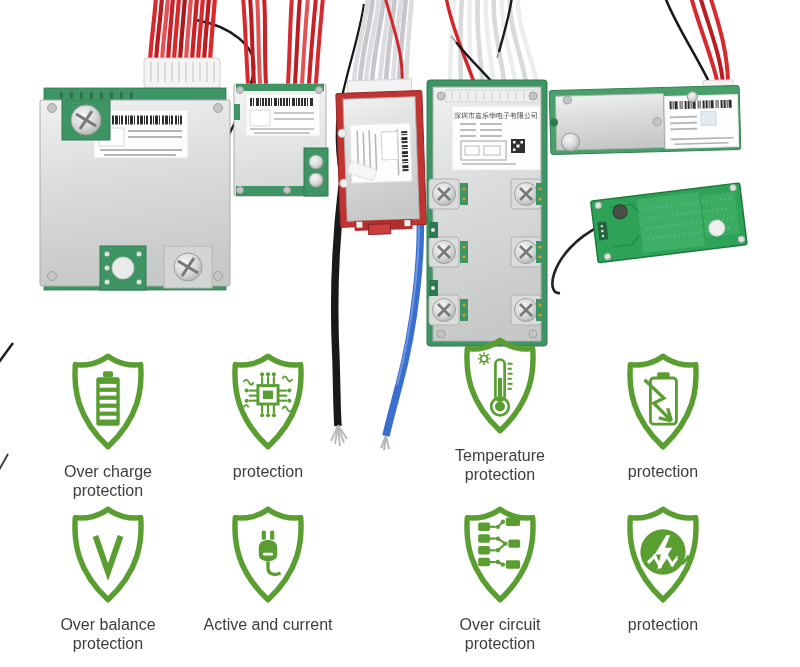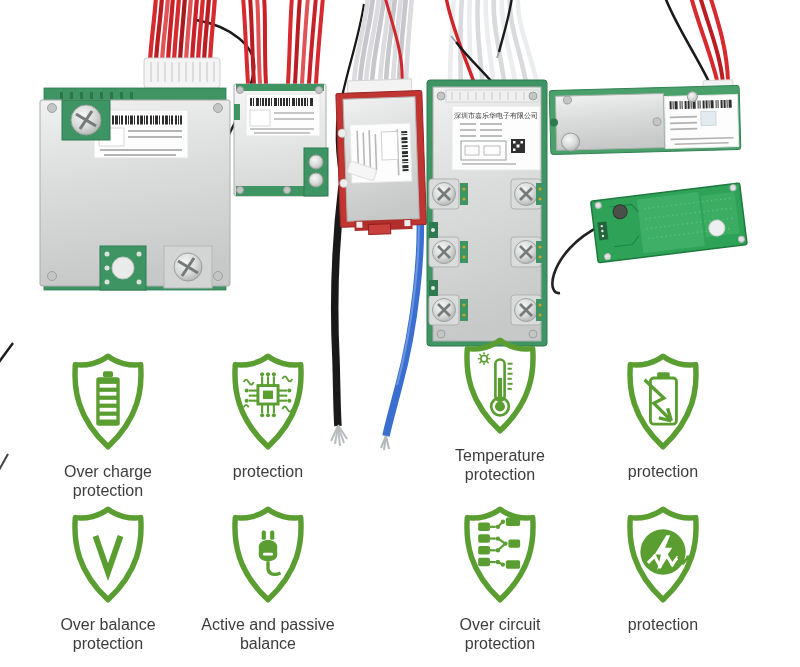--- a/index.html
+++ b/index.html
@@ -524,22 +524,21 @@
   <div class="feature" style="left:186px;top:505px">
     <svg width="84" height="99" viewBox="0 0 100 118">
       <path class="sh" d="M50 5 C60 13 76 17 89 15 C91 44 87 78 50 113 C13 78 9 44 11 15 C24 17 40 13 50 5 Z"></path>
       <path class="gf" d="M39 59 L39 50 C39 39 61 39 61 50 L61 59 C61 64.5 56 67 50 67 C44 67 39 64.5 39 59 Z"></path>
       <rect class="wf" x="44" y="57" width="12" height="3.2" rx="1.6"></rect>
       <rect class="gf" x="42.5" y="30.5" width="5" height="11" rx="2"></rect>
       <rect class="gf" x="52.5" y="30.5" width="5" height="11" rx="2"></rect>
       <path class="gs" d="M50 67 L50 75 C50 81.5 55 83.5 61 82.5 L65 81" stroke-width="4"></path>
     </svg>
     <div class="caption">
-      <span>Active and passive</span>
-        <span>balance</span>
+      <span>Active and current</span>
     </div>
   </div>
 
   <div class="feature" style="left:418px;top:505px">
     <svg width="84" height="99" viewBox="0 0 100 118">
       <path class="sh" d="M50 5 C60 13 76 17 89 15 C91 44 87 78 50 113 C13 78 9 44 11 15 C24 17 40 13 50 5 Z"></path>
       <g class="gf">
           <rect x="24" y="21" width="14" height="10" rx="2"></rect>
           <rect x="24" y="35" width="14" height="10" rx="2"></rect>
           <rect x="24" y="49" width="14" height="10" rx="2"></rect>

